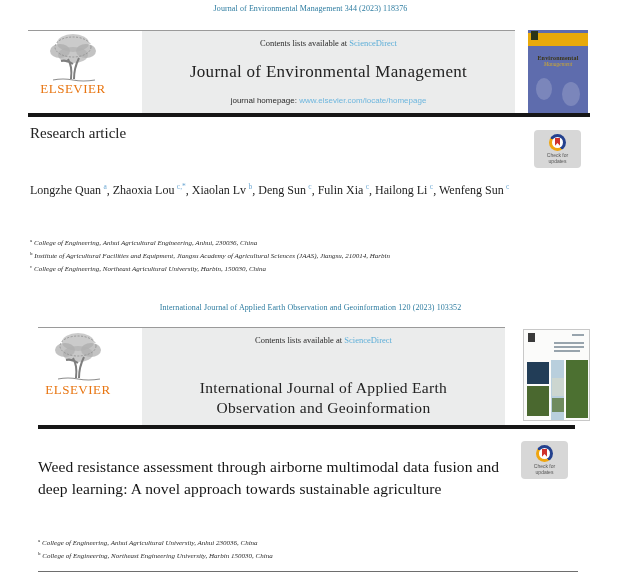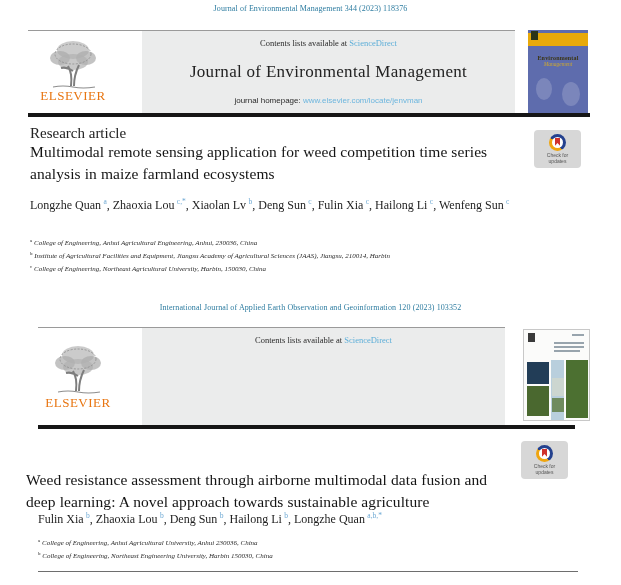--- a/index.html
+++ b/index.html
@@ -10,21 +10,21 @@
   .citation { position:absolute; left:0; width:621px; text-align:center;
               font-size:8px; color:#2d7ca0; letter-spacing:.1px; }
   .citation.c1 { top:4px; }
   .citation.c2 { top:303px; }
 
   .banner { position:absolute; display:flex; border-top:1px solid #9a9a9a; background:#fff; }
   .banner.b1 { left:28px; top:30px;  width:487px; height:83px; }
   .banner.b2 { left:38px; top:327px; width:467px; height:98px; }
 
   .logo-col { width:90px; background:#fff; display:flex; flex-direction:column;
-              align-items:center; justify-content:center; padding-bottom:2px; }
+              align-items:center; justify-content:flex-start; padding-bottom:2px; }
   .b2 .logo-col { width:80px; }
   .els-word { font-size:13px; color:#e87511; letter-spacing:.5px; margin-top:-2px;
               font-family:"Liberation Serif", serif; }
   .gray-box { flex:1; background:#ebecec; display:flex; flex-direction:column;
               align-items:center; justify-content:space-between; padding:7px 6px 8px 6px;margin-left:24px; }
   .contents-line { font-size:8.5px; color:#2a2a2a; }
   .sd-link { color:#5caed8; text-decoration:none; }
   .jname { font-size:17px; color:#222; text-align:center; letter-spacing:.3px; }
   .b2 .jname { font-size:15.5px; line-height:1.25; max-width:300px; }
   .homepage-line { font-size:8px; font-family:"Liberation Sans", sans-serif; color:#2a2a2a; }
@@ -60,24 +60,24 @@
   .cb-inner { width:11px; height:11px; border-radius:50%; background:#fff;
               display:flex; align-items:flex-start; justify-content:center; }
   .cb-mark { width:5px; height:8px; margin-top:1px; background:#d0322c;
              clip-path:polygon(0 0,100% 0,100% 100%,50% 65%,0 100%); }
   .cb-text { font-family:"Liberation Sans", sans-serif; font-size:5px; line-height:1.15;
              color:#555; text-align:center; margin-top:2px; }
 
   .article-type { position:absolute; left:30px; top:125px; font-size:15px; color:#222; }
   .title { position:absolute; font-size:15.5px; line-height:1.45; color:#141414; letter-spacing:.1px; }
   .title.ti1 { left:30px; top:141px; width:482px; }
-  .title.ti2 { left:26px; top:456px; width:482px;margin-top:13px; }
+  .title.ti2 { left:38px; top:456px; width:482px; }
 
   .authors { position:absolute; font-size:12px; line-height:1.55; color:#1d1d1d; }
-  .authors.au1 { left:30px; top:196px; width:490px; }
+  .authors.au1 { left:30px; top:181px; width:490px; }
   .authors.au2 { left:38px; top:510px; width:490px; }
   .authors sup { font-size:7.5px; color:#6ea9d4; }
 
   .affils { position:absolute; font-size:7px; line-height:1.7; color:#2a2a2a; }
   .affils.af1 { left:30px; top:237px; }
   .affils.af2 { left:38px; top:537px; }
   .affil sup { font-size:5px; }
   .affil-text { font-style:italic; }
 
   .bottom-rule { position:absolute; left:38px; top:571px; width:540px; height:1px; background:#6e6e6e; }
@@ -105,41 +105,40 @@
         </g>
       </svg>
       <div class="els-word">ELSEVIER</div>
     </div>
     <div class="gray-box">
       <div class="contents-line">
         <span>Contents lists available at </span><a class="sd-link">ScienceDirect</a>
       </div>
       <div class="jname">Journal of Environmental Management</div>
       <div class="homepage-line">
-        <span>journal homepage: </span><a class="hp-link">www.elsevier.com/locate/jenvman</a>
+        <span>journal homepage: </span><a class="hp-link">www.elsevier.com/locate/homepage</a>
       </div>
     </div>
   </div>
 
   <div class="cover cv1">
     <div class="band"></div>
     <div class="mini-logo"></div>
     <div class="cv-title">
       <div class="cv-t1">Environmental</div>
       <div class="cv-t2">Management</div>
     </div>
     <div class="ghost" style="left:8px; top:48px; width:16px; height:22px;"></div>
     <div class="ghost" style="left:34px; top:52px; width:18px; height:24px;"></div>
   </div>
 
   <div class="thick-rule t1"></div>
 
   <div class="article-type">Research article</div>
 
-  <div class="title ti1">Multimodal remote sensing application for weed competition time series analysis in maize farmland ecosystems</div>
 
   <div class="check-badge k1">
     <div class="cb-circle">
       <div class="cb-inner">
           <div class="cb-mark"></div>
         </div>
     </div>
     <div class="cb-text">
       <div>Check for</div>
       <div>updates</div>
@@ -168,20 +167,21 @@
           <path d="M26 48 C27 38 26 34 23 28 M29 48 C29 38 31 33 34 27 M28 33 C24 30 20 29 16 30" stroke-width="2" stroke="#7e7e7e"></path>
           <path d="M8 49 Q18 47 28 49 T50 49" stroke-width="1.2" stroke="#8d8d8d"></path>
         </g>
       </svg>
       <div class="els-word">ELSEVIER</div>
     </div>
     <div class="gray-box">
       <div class="contents-line">
         <span>Contents lists available at </span><a class="sd-link">ScienceDirect</a>
       </div>
+      <div class="jname">International Journal of Applied Earth Observation and Geoinformation</div>
     </div>
   </div>
 
   <div class="cover cv2">
     <div class="mini-logo"></div>
     <div class="bar" style="left:30px; top:12px; width:30px;"></div>
     <div class="bar" style="left:30px; top:16px; width:30px;"></div>
     <div class="bar" style="left:30px; top:20px; width:26px;"></div>
     <div class="bar" style="left:48px; top:4px; width:12px; height:1.5px;"></div>
     <div class="strip"></div>
@@ -201,21 +201,20 @@
       <div class="cb-inner">
           <div class="cb-mark"></div>
         </div>
     </div>
     <div class="cb-text">
       <div>Check for</div>
       <div>updates</div>
     </div>
   </div>
 
-  <div class="authors au2"><span>Fulin Xia <sup>b</sup>, </span><span>Zhaoxia Lou <sup>b</sup>, </span><span>Deng Sun <sup>b</sup>, </span><span>Hailong Li <sup>b</sup>, </span><span>Longzhe Quan <sup>a,b,*</sup></span></div>
 
   <div class="affils af2">
       <div class="affil"><sup>a</sup> <span class="affil-text">College of Engineering, Anhui Agricultural University, Anhui 230036, China</span></div>
       <div class="affil"><sup>b</sup> <span class="affil-text">College of Engineering, Northeast Engineering University, Harbin 150030, China</span></div>
     </div>
 
   <div class="bottom-rule"></div>
 
 </div>
 

